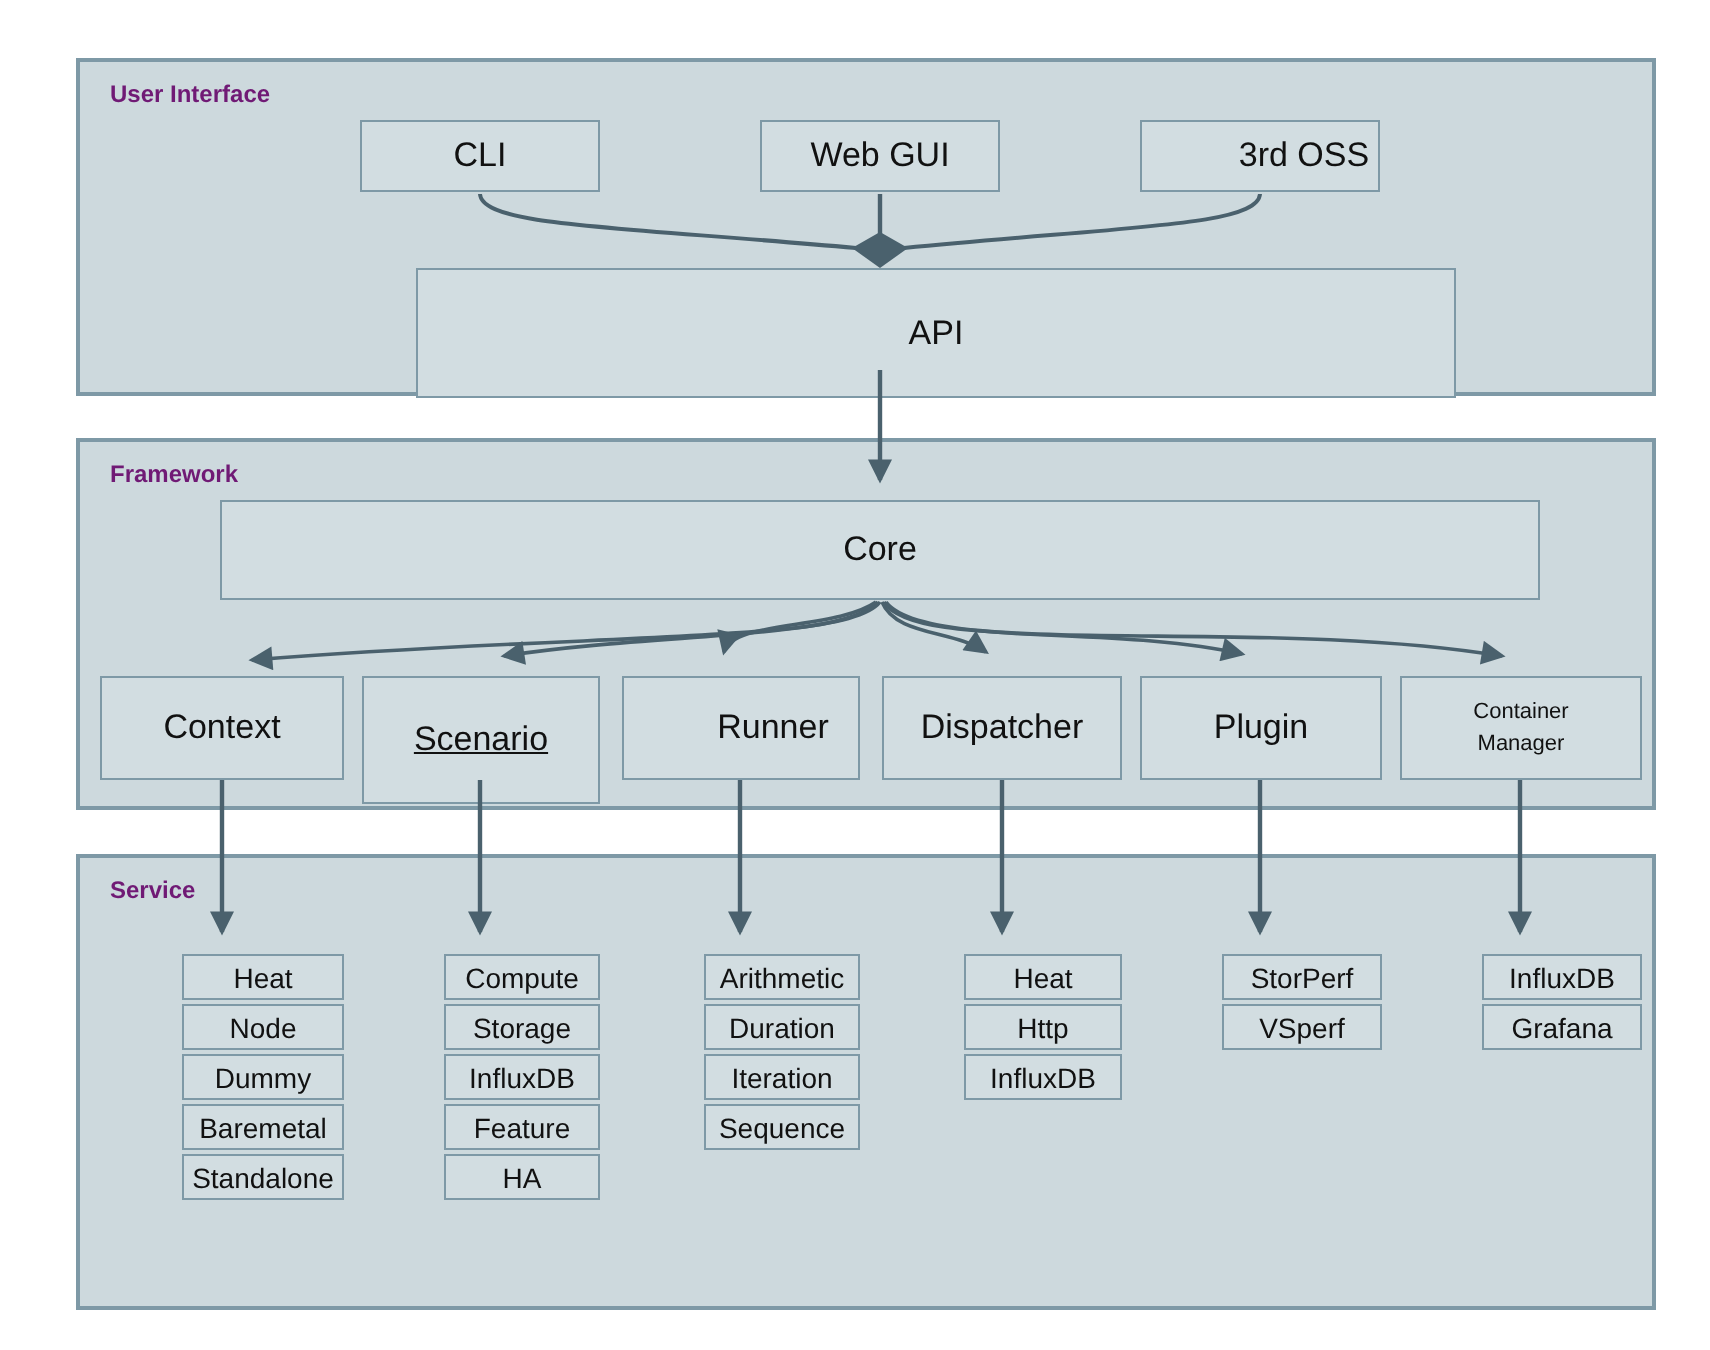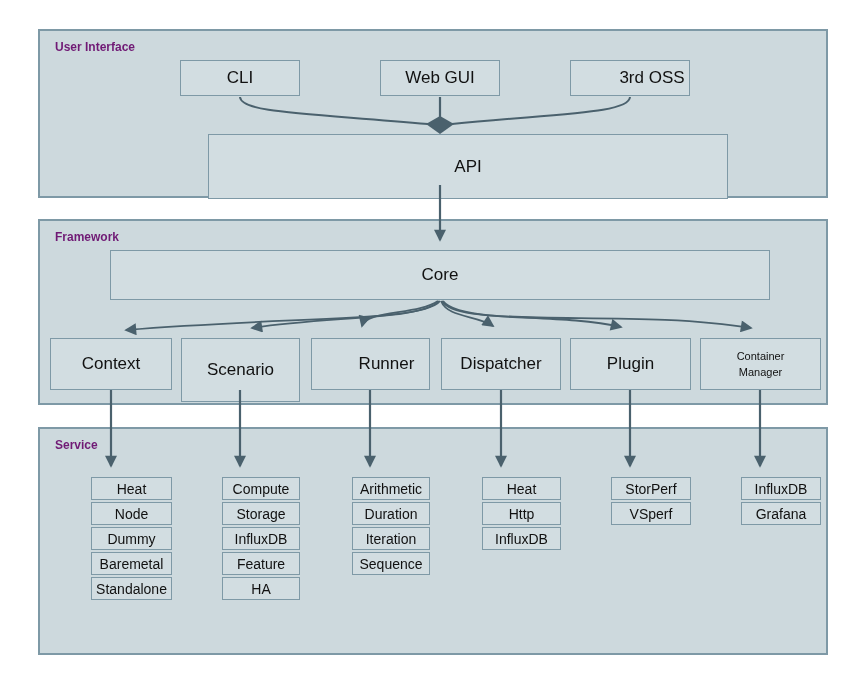--- a/index.html
+++ b/index.html
@@ -97,21 +97,21 @@
     <span class="section-label">Framework</span>
   </div>
 
   <div class="box" style="left:110px;top:250px;width:660px;height:50px;">
     <span>Core</span>
   </div>
 
   <div class="box" style="left:50px;top:338px;width:122px;height:52px;">
     <span>Context</span>
   </div>
-  <div class="box" style="left:181px;top:338px;width:119px;height:64px;">
+  <div class="box" style="left:181px;top:338px;width:119px;height:64px;text-decoration:underline;">
     <span>Scenario</span>
   </div>
   <div class="box" style="left:311px;top:338px;width:119px;height:52px;padding-left:32px;">
     <span>Runner</span>
   </div>
   <div class="box" style="left:441px;top:338px;width:120px;height:52px;align-items:center;">
     <span>Dispatcher</span>
   </div>
   <div class="box" style="left:570px;top:338px;width:121px;height:52px;">
     <span>Plugin</span>

